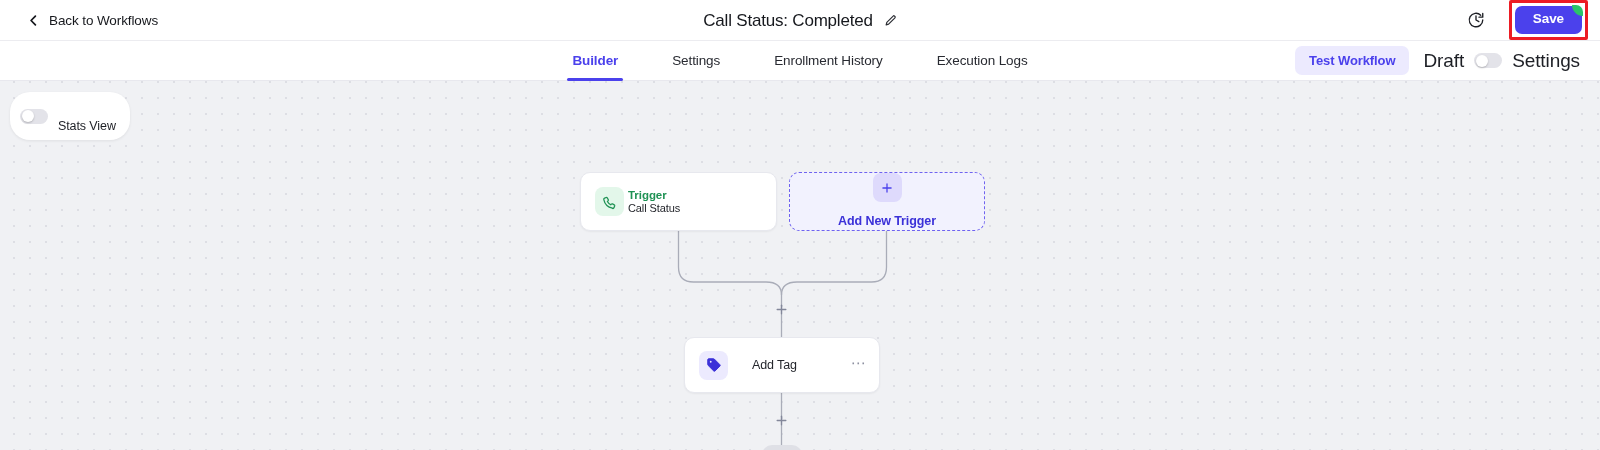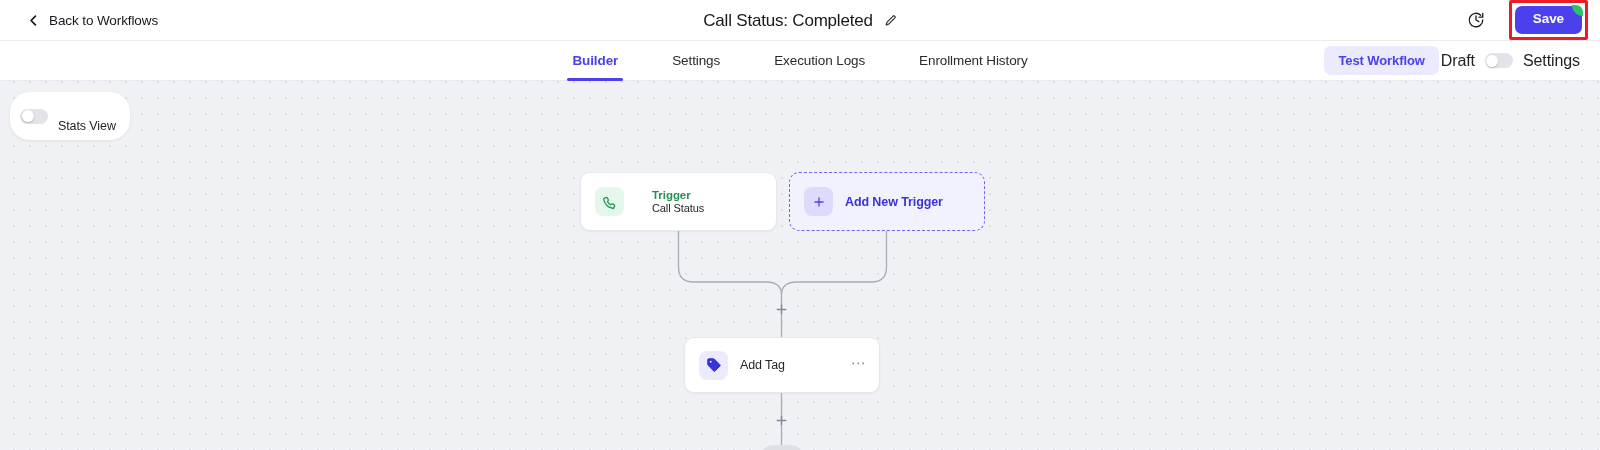--- a/index.html
+++ b/index.html
@@ -173,21 +173,21 @@
     bottom: 0;
     height: 2.5px;
     background: #4b41ec;
     border-radius: 2px;
   }
 
   .tabbar-right {
     margin-left: auto;
     display: flex;
     align-items: center;
-    gap: 2px;
+    gap: 14px;
     padding-right: 20px;
     z-index: 2;
   }
   .test-workflow {
     background: #eceafe;
     color: #4b41ec;
     font-size: 13px;
     font-weight: 700;
     border: none;
     border-radius: 7px;
@@ -195,21 +195,21 @@
     cursor: pointer;
     font-family: "Liberation Sans", sans-serif;
     letter-spacing: -0.1px;
   }
   .pubstate {
     display: flex;
     align-items: center;
     gap: 10px;
   }
   .pub-label {
-    font-size: 16px;
+    font-size: 19px;
     color: #1d1f25;
     letter-spacing: -0.1px;
   }
   .toggle {
     position: relative;
     width: 28px;
     height: 15px;
     background: #e3e3e9;
     border-radius: 10px;
     cursor: pointer;
@@ -281,21 +281,21 @@
   }
 
   .trigger-card {
     left: 580px;
     top: 91px;
     width: 197px;
     height: 59px;
     display: flex;
     align-items: center;
     padding: 0 14px;
-    gap: 28px;
+    gap: 4px;
     cursor: pointer;
   }
   .icon-square {
     width: 29px;
     height: 29px;
     border-radius: 8px;
     display: flex;
     align-items: center;
     justify-content: center;
     flex: 0 0 auto;
@@ -321,20 +321,21 @@
     width: 196px;
     height: 59px;
     background: #f2f2fe;
     border: 1.5px dashed #6f63f0;
     border-radius: 10px;
     display: flex;
     align-items: center;
     padding: 0 14px;
     gap: 12px;
     cursor: pointer;
+    flex-direction: column;
   }
   .plus-square {
     width: 29px;
     height: 29px;
     border-radius: 8px;
     background: #dedafc;
     display: flex;
     align-items: center;
     justify-content: center;
     color: #4b41ec;
@@ -351,21 +352,21 @@
   }
 
   .action-card {
     left: 684px;
     top: 256px;
     width: 196px;
     height: 56px;
     display: flex;
     align-items: center;
     padding: 0 12px 0 14px;
-    gap: 12px;
+    gap: 24px;
     cursor: pointer;
   }
   .action-label {
     font-size: 12.5px;
     color: #24262c;
     letter-spacing: -0.1px;
   }
   .dots-menu {
     margin-left: auto;
     color: #8d90a0;
@@ -451,24 +452,24 @@
 
   <div class="tabbar">
     <div class="tabs">
       <div class="tab active">
         <span>Builder</span>
       </div>
       <div class="tab">
         <span>Settings</span>
       </div>
       <div class="tab">
+        <span>Enrollment History</span>
+      </div>
+      <div class="tab">
         <span>Execution Logs</span>
-      </div>
-      <div class="tab">
-        <span>Enrollment History</span>
       </div>
     </div>
 
     <div class="tabbar-right">
       <button class="test-workflow">Test Workflow</button>
       <div class="pubstate">
         <span class="pub-label">Draft</span>
         <div class="toggle">
           <div class="knob"></div>
         </div>

